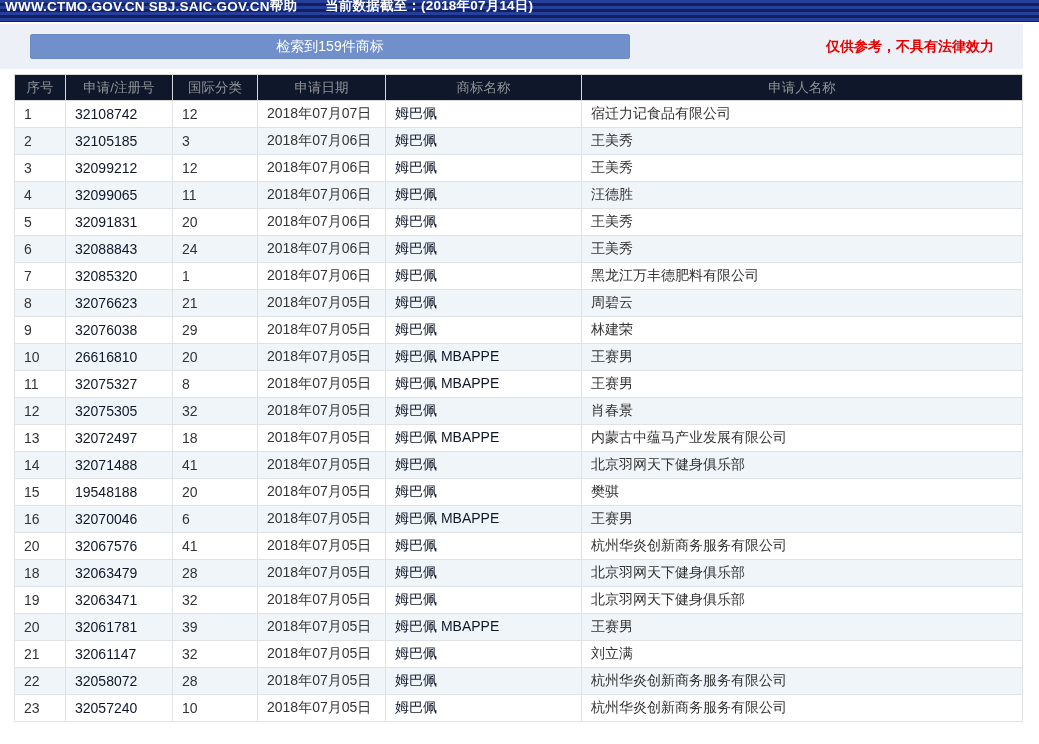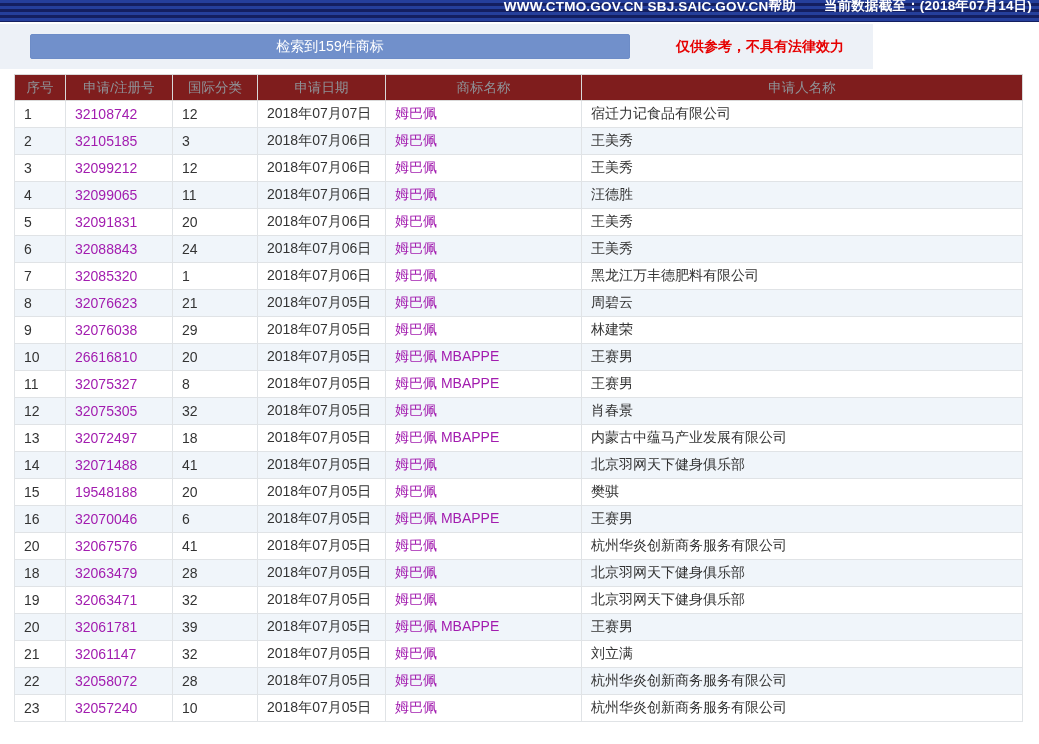--- a/index.html
+++ b/index.html
@@ -13,32 +13,32 @@
   
   .topbar {
     height: 22px;
     background: repeating-linear-gradient(180deg,
       #253f9b 0px, #253f9b 3px,
       #141f60 3px, #141f60 6px);
     color: #ffffff;
     font-size: 13.5px;
     font-weight: bold;
     display: flex;
-    justify-content: flex-end;
+    justify-content: flex-start;
     align-items: center;
     padding: 0 7px 10px 5px;
     letter-spacing: 0.2px;
   }
   .topbar-right { display: flex; gap: 28px; align-items: center; }
   .topbar a { color: #ffffff; text-decoration: none; }
 
   
   .panel {
     margin-top: 2px;
-    width: 873px;
+    width: 1023px;
     height: 45px;
     background: #edf1f7;
     position: relative;
     display: flex;
     align-items: center;
   }
   .result-btn {
     margin-left: 30px;
     width: 600px;
     height: 25px;
@@ -67,41 +67,41 @@
   table.results {
     margin: 5px 0 0 14px;
     width: 1008px;
     border-collapse: collapse;
     table-layout: fixed;
     font-size: 14px;
     color: #333333;
   }
   table.results th {
     height: 26px;
-    background: #7f1d1d;
+    background: #0f172a;
     color: #8f9398;
     font-weight: normal;
     font-size: 13.5px;
     text-align: center;
     border: 1px solid #d9d9d9;
     padding: 0 4px;
     white-space: nowrap;
     overflow: hidden;
   }
   table.results td {
     height: 27px;
     border: 1px solid #e0e3e6;
     padding: 0 4px 0 9px;
     white-space: nowrap;
     overflow: hidden;
     background: #ffffff;
   }
   table.results tr.alt td { background: #f0f5fa; }
   table.results a {
-    color: #a21caf;
+    color: #0f172a;
     text-decoration: none;
   }
   col.c-no    { width: 51px; }
   col.c-reg   { width: 107px; }
   col.c-class { width: 85px; }
   col.c-date  { width: 128px; }
   col.c-mark  { width: 196px; }
   col.c-appl  { width: 441px; }
 </style>
 </head>

